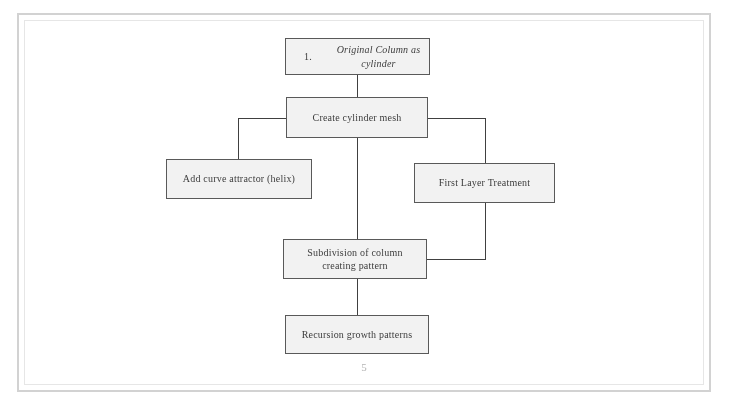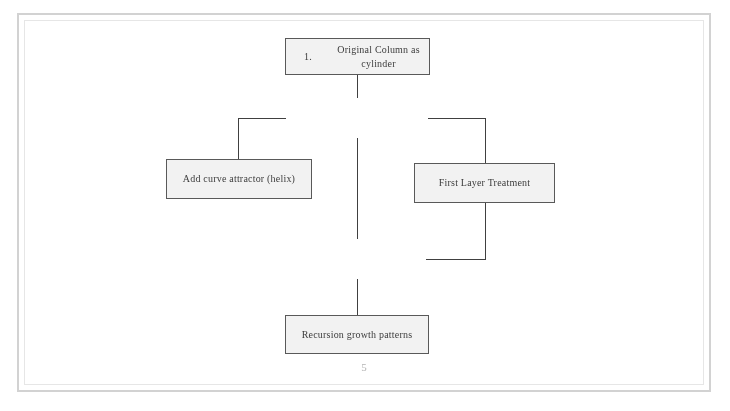--- a/index.html
+++ b/index.html
@@ -37,21 +37,21 @@
     line-height: 1.35;
     letter-spacing: 0.2px;
     display: flex;
     align-items: center;
     justify-content: center;
     text-align: center;
     padding: 2px 6px;
   }
   .node-1 { left: 285px; top: 38px;  width: 145px; height: 37px; padding-left: 18px; }
   .node-1 .num { flex: 0 0 30px; text-align: left; }
-  .node-1 .lbl { flex: 1 1 auto; text-align: center; }
+  .node-1 .lbl { flex: 1 1 auto; text-align: center; font-style: italic; }
   .node-2 { left: 286px; top: 97px;  width: 142px; height: 41px; }
   .node-3 { left: 166px; top: 159px; width: 146px; height: 40px; }
   .node-4 { left: 414px; top: 163px; width: 141px; height: 40px; }
   .node-5 { left: 283px; top: 239px; width: 144px; height: 40px; }
   .node-6 { left: 285px; top: 315px; width: 144px; height: 39px; align-items: center; }
   
   .conn { position: absolute; background: var(--connector, #404040); }
   .conn.v { width: 1px; }
   .conn.h { height: 1px; }
   .c1 { left: 357px; top: 75px;  height: 23px; }
@@ -89,29 +89,35 @@
   <div class="conn v c6"></div>
   <div class="conn v c7"></div>
   <div class="conn h c8"></div>
   <div class="conn v c9"></div>
 
   <div class="node node-1">
     <span class="num">1.</span>
     <span class="lbl">Original Column as cylinder</span>
   </div>
 
+  <div class="node node-2">
+    <span class="lbl">Create cylinder mesh</span>
+  </div>
 
   <div class="node node-4">
     <span class="lbl">First Layer Treatment</span>
   </div>
 
   <div class="node node-3">
     <span class="lbl">Add curve attractor (helix)</span>
   </div>
 
+  <div class="node node-5">
+    <span class="lbl">Subdivision of column creating pattern</span>
+  </div>
 
   <div class="node node-6">
     <span class="lbl">Recursion growth patterns</span>
   </div>
 
   <div class="page-number">5</div>
 
 </div>
 
 </body></html>

